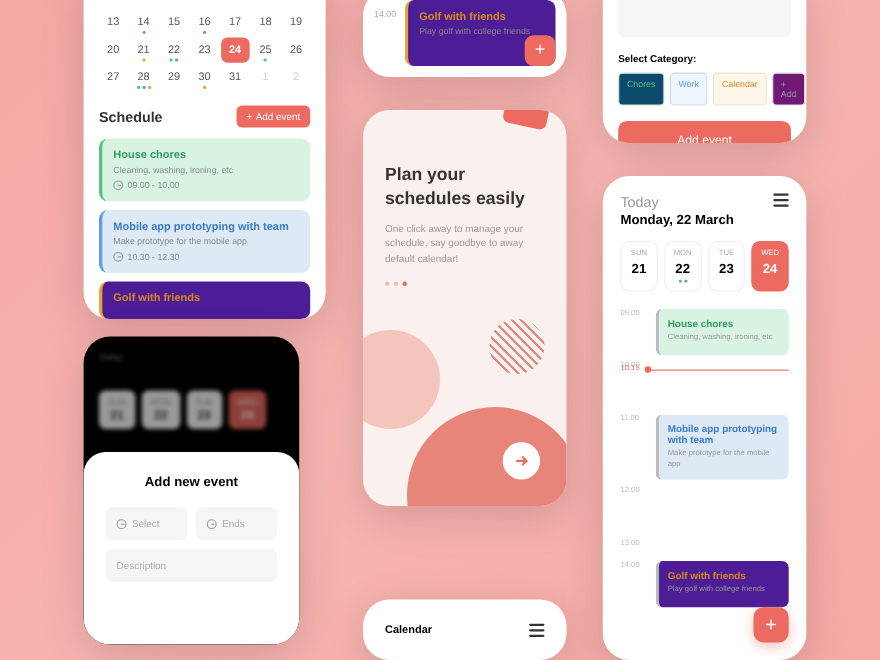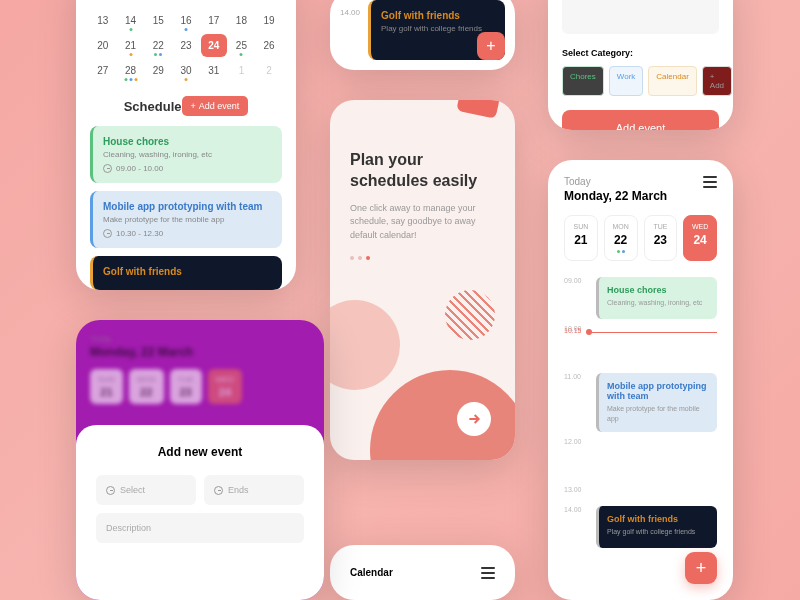--- a/index.html
+++ b/index.html
@@ -7,30 +7,30 @@
 .phone{position:absolute;background:#fff;border-radius:24px;box-shadow:0 10px 40px rgba(0,0,0,0.15);overflow:hidden}
 
 .p1{left:76px;top:-30px;width:220px;height:320px;padding:14px}
 .cal-grid{display:grid;grid-template-columns:repeat(7,1fr);gap:2px;font-size:10px;color:#555;text-align:center}
 .cal-grid span{padding:6px 0;position:relative}
 .cal-grid .sel{background:#ec6a5f;color:#fff;border-radius:6px;font-weight:600}
 .cal-grid .off{color:#ccc}
 .dot{position:absolute;bottom:1px;left:50%;transform:translateX(-50%);display:flex;gap:2px}
 .dot i{width:3px;height:3px;border-radius:50%;display:block}
 .dg{background:#5bc17f}.db{background:#5b9ee6}.do{background:#e8a23a}
-.sched-head{display:flex;justify-content:center;align-items:center;margin:14px 0 10px}
+.sched-head{display:flex;justify-content:space-between;align-items:center;margin:14px 0 10px}
 .sched-head h3{font-size:13px;font-weight:700;color:#333}
 .add-btn{background:#ec6a5f;color:#fff;font-size:9px;padding:5px 9px;border-radius:5px;display:flex;align-items:center;gap:3px}
 .card{border-radius:8px;padding:10px;margin-bottom:8px;border-left:3px solid}
 .card h4{font-size:10px;font-weight:700;margin-bottom:3px}
 .card p{font-size:8px;color:#888;margin-bottom:5px}
 .card .time{font-size:8px;color:#888;display:flex;align-items:center;gap:4px}
 .c-green{background:#d9f3e3;border-color:#5bc17f}.c-green h4{color:#2e9c5a}
 .c-blue{background:#dde9f5;border-color:#5b9ee6}.c-blue h4{color:#3a7ac9}
-.c-orange{background:#0f172a;border-color:#e8a23a}.c-orange h4{color:#d88a1f}
+.c-orange{background:#4c1d95;border-color:#e8a23a}.c-orange h4{color:#d88a1f}
 .clock-icon{width:9px;height:9px;border:1px solid #999;border-radius:50%;position:relative}
 .clock-icon::after{content:'';position:absolute;width:3px;height:1px;background:#999;top:3px;left:3px}
 
 .p2{left:330px;top:-10px;width:185px;height:80px;padding:10px;display:flex;gap:8px}
 .p2 .tl{font-size:8px;color:#aaa;padding-top:8px}
 .p2 .card{flex:1;margin:0}
 .fab{width:28px;height:28px;background:#ec6a5f;border-radius:8px;color:#fff;display:flex;align-items:center;justify-content:center;font-size:16px;font-weight:300;position:absolute;bottom:10px;right:10px}
 
 .p3{left:330px;top:100px;width:185px;height:360px;background:#faf0ed;padding:0;display:flex;flex-direction:column}
 .p3 .txt{padding:50px 20px 0}
@@ -46,49 +46,49 @@
 .cal-ic{position:absolute;top:-25px;right:15px;width:40px;height:40px;background:#ec6a5f;border-radius:6px;transform:rotate(12deg)}
 .cal-ic::before{content:'';position:absolute;top:0;left:0;right:0;height:8px;background:#d85a4f;border-radius:6px 6px 0 0}
 .arrow-btn{position:absolute;bottom:24px;right:24px;width:34px;height:34px;background:#fff;border-radius:50%;display:flex;align-items:center;justify-content:center;z-index:2}
 .arrow-btn svg{width:16px;height:16px}
 
 .p4{left:330px;top:545px;width:185px;height:55px;padding:18px 20px;display:flex;justify-content:space-between;align-items:center}
 .p4 h3{font-size:10px;font-weight:700}
 .hamburger{display:flex;flex-direction:column;gap:3px}
 .hamburger i{width:14px;height:2px;background:#333;border-radius:1px}
 
-.p5{left:76px;top:320px;width:248px;height:280px;background:#a21caf}
+.p5{left:76px;top:306px;width:196px;height:280px;background:#000000}
 .p5 .blur{padding:14px;filter:blur(2px);opacity:0.6}
 .p5 .today{font-size:8px;color:#888}
 .p5 .date{font-size:12px;font-weight:700;margin:2px 0 10px}
 .p5 .strip{display:flex;gap:6px}
 .p5 .strip .d{background:#fff;border-radius:6px;padding:6px 8px;text-align:center;font-size:8px;color:#999}
 .p5 .strip .d.s{background:#ec6a5f;color:#fff}
 .p5 .strip .d b{display:block;font-size:11px;margin-top:2px;color:#333}
 .p5 .strip .d.s b{color:#fff}
 .modal{position:absolute;bottom:0;left:0;right:0;background:#fff;border-radius:20px 20px 0 0;padding:20px;height:175px}
 .modal h3{font-size:12px;font-weight:700;text-align:center;margin-bottom:16px}
 .inp{background:#f5f5f5;border-radius:6px;padding:10px;font-size:9px;color:#aaa;margin-bottom:8px}
 .inp-row{display:flex;gap:8px}
 .inp-row .inp{flex:1;display:flex;align-items:center;gap:5px}
 
 .p6{left:548px;top:-30px;width:185px;height:160px;padding:14px}
 .p6 .area{height:50px;background:#f6f6f6;border-radius:6px;margin-bottom:14px}
 .p6 .lbl{font-size:9px;font-weight:600;margin-bottom:8px}
 .chips{display:flex;gap:5px;margin-bottom:14px}
 .chip{font-size:8px;padding:5px 7px;border-radius:4px;border:1px solid}
-.ch-g{border-color:#c8e8d3;color:#5bc17f;background:#404040}
+.ch-g{border-color:#c8e8d3;color:#5bc17f;background:#0c4a6e}
 .ch-b{border-color:#c8dcf0;color:#5b9ee6;background:#eef5fc}
 .ch-o{border-color:#f3e1c4;color:#d88a1f;background:#fdf6eb}
-.ch-a{border-color:#ddd;color:#999;background:#7f1d1d}
+.ch-a{border-color:#ddd;color:#999;background:#701a75}
 .big-btn{background:#ec6a5f;color:#fff;text-align:center;padding:12px;border-radius:8px;font-size:11px;font-weight:500}
 
 .p7{left:548px;top:160px;width:185px;height:440px;padding:16px}
 .p7 .hd{display:flex;justify-content:space-between;margin-bottom:12px}
-.p7 .today{font-size:10px;color:#999}
+.p7 .today{font-size:13px;color:#999}
 .p7 .date{font-size:12px;font-weight:700;margin-top:2px}
 .p7 .strip{display:flex;gap:6px;margin-bottom:16px}
 .p7 .d{border:1px solid #eee;border-radius:8px;padding:7px 5px;text-align:center;flex:1}
 .p7 .d .dn{font-size:7px;color:#aaa}
 .p7 .d .dd{font-size:12px;font-weight:700;margin-top:3px}
 .p7 .d.sel{background:#ec6a5f;border-color:#ec6a5f}
 .p7 .d.sel .dn,.p7 .d.sel .dd{color:#fff}
 .p7 .d .dts{display:flex;gap:2px;justify-content:center;margin-top:3px}
 .p7 .d .dts i{width:3px;height:3px;border-radius:50%}
 .timeline{position:relative}

